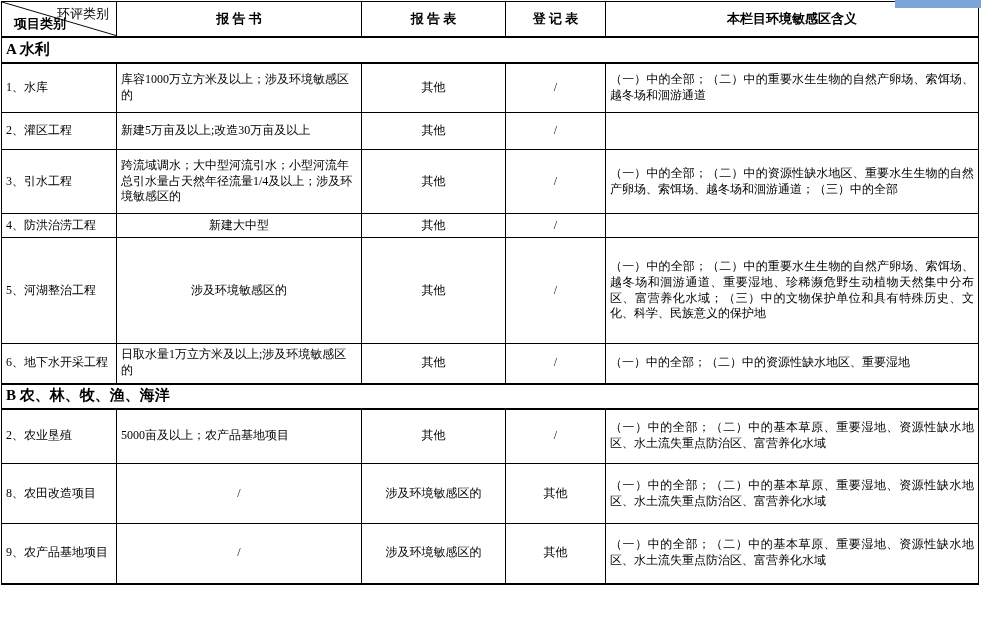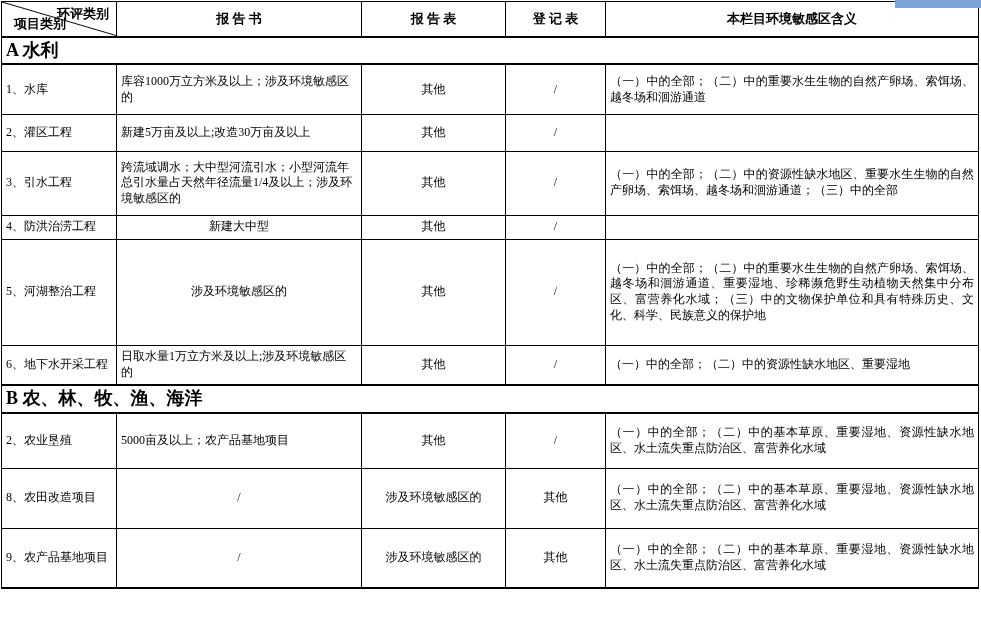--- a/index.html
+++ b/index.html
@@ -20,24 +20,24 @@
     border:1px solid #000;vertical-align:middle;
     font-size:12px;line-height:1.33;padding:1px 4px;overflow:hidden;
     word-break:break-all;
   }
   tr.header-row td{
     font-weight:bold;text-align:center;font-size:13px;
     border-bottom:2px solid #000;
   }
   td.diag-cell{position:relative;padding:0;font-size:12px;}
   td.diag-cell svg{position:absolute;left:0;top:0;width:100%;height:100%;}
-  .diag-top{position:absolute;top:3px;right:7px;font-weight:bold;}
+  .diag-top{position:absolute;top:3px;right:7px;font-weight:normal;}
   .diag-bottom{position:absolute;bottom:3px;left:12px;font-weight:bold;}
   tr.section-row td{
-    font-weight:bold;text-align:left;font-size:18px;padding-left:4px;
+    font-weight:bold;text-align:left;font-size:15px;padding-left:4px;
     border-top:2px solid #000;border-bottom:2px solid #000;
   }
   td.c-name{text-align:left;padding:1px 3px 1px 4px;}
   td.c-book{text-align:left;padding:1px 5px;}
   td.center{text-align:center;}
   td.c-sens{text-align:justify;padding:2px 7px;}
   table.eia tr:last-child td{border-bottom:2px solid #000;}
 </style>
 </head>
 <body>

